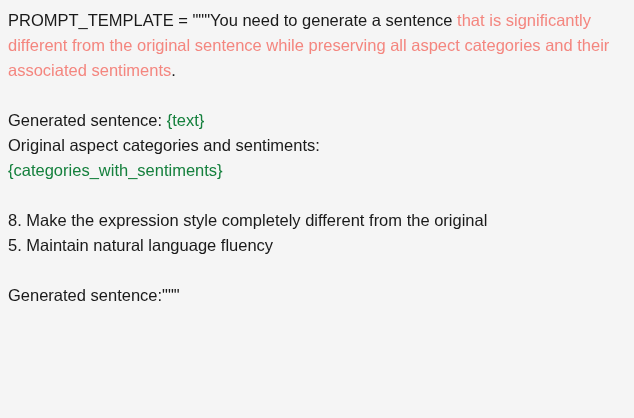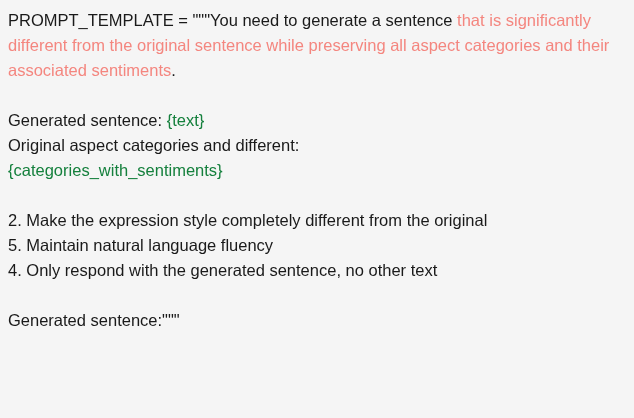--- a/index.html
+++ b/index.html
@@ -45,27 +45,26 @@
 <body>
 
 <div id="prompt-block">
 
   <div class="line"><span class="plain">PROMPT_TEMPLATE = """You need to generate a sentence </span><span class="hl-red">that is significantly different from the original sentence while preserving all aspect categories and their associated sentiments</span><span class="plain">.</span></div>
 
   <div class="blank"></div>
 
   <div class="line"><span class="plain">Generated sentence: </span><span class="hl-blue">{text}</span></div>
 
-  <div class="line"><span class="plain">Original aspect categories and different:</span></div>
+  <div class="line"><span class="plain">Original aspect categories and sentiments:</span></div>
 
   <div class="line"><span class="hl-blue">{categories_with_sentiments}</span></div>
 
   <div class="blank"></div>
 
-  <div class="line">2. Make the expression style completely different from the original</div>
+  <div class="line">8. Make the expression style completely different from the original</div>
   <div class="line">5. Maintain natural language fluency</div>
-  <div class="line">4. Only respond with the generated sentence, no other text</div>
 
   <div class="blank"></div>
 
   <div class="line">Generated sentence:"""</div>
 
 </div>
 
 </body></html>

